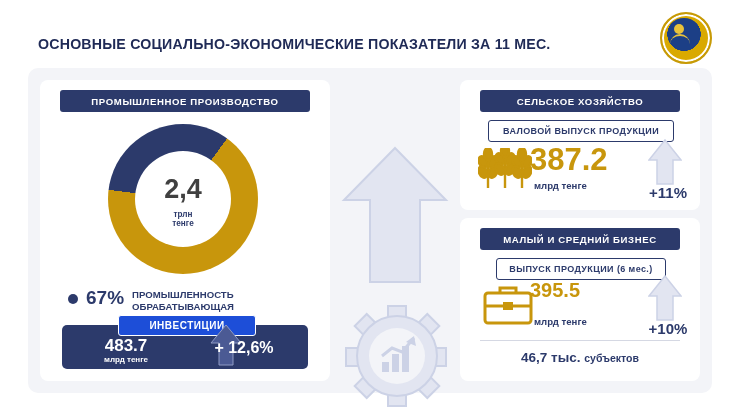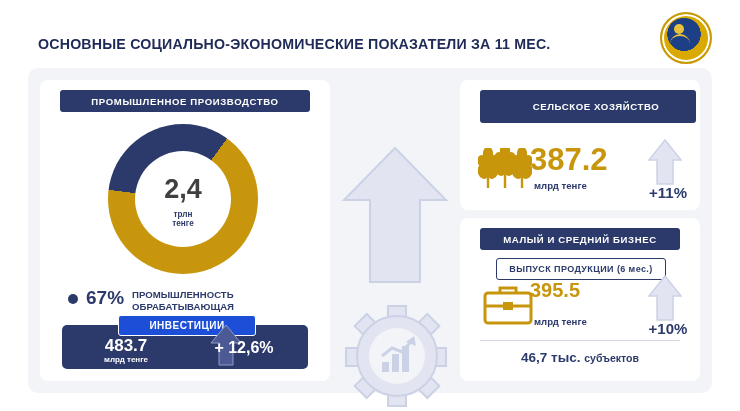--- a/index.html
+++ b/index.html
@@ -280,22 +280,21 @@
     top: 12px;
     width: 240px;
     height: 130px;
     background: #ffffff;
     border-radius: 8px;
   }
   .ribbon-agri {
     left: 20px;
     top: 10px;
     width: 200px;
-    height: 33px;
-    padding-left: 16px;
+    height: 22px;
   }
   .sub-ribbon {
     position: absolute;
     background: #ffffff;
     border: 1.5px solid #2c3a6b;
     border-radius: 3px;
     color: #2c3a6b;
     font-size: 9px;
     font-weight: bold;
     letter-spacing: 0.4px;
@@ -509,20 +508,21 @@
         <rect x="38" y="58" width="7" height="10"></rect>
         <rect x="48" y="50" width="7" height="18"></rect>
         <rect x="58" y="42" width="7" height="26"></rect>
       </g>
       <polyline points="38,52 48,44 58,48 70,34" fill="none" stroke="#ccd2e6" stroke-width="3"></polyline>
       <polygon points="70,32 72,42 62,38" fill="#ccd2e6"></polygon>
     </svg>
 
     <div class="card-agri">
       <div class="ribbon ribbon-agri">СЕЛЬСКОЕ ХОЗЯЙСТВО</div>
+      <div class="sub-ribbon sub-agri">ВАЛОВОЙ ВЫПУСК ПРОДУКЦИИ</div>
 
       <svg class="agri-icon" viewBox="0 0 54 42">
         <g stroke="#c8960c" stroke-width="2.4" fill="#c8960c">
           <g>
             <line x1="10" y1="40" x2="10" y2="10"></line>
             <ellipse cx="5" cy="14" rx="4" ry="6" transform="rotate(-25 5 14)"></ellipse>
             <ellipse cx="15" cy="14" rx="4" ry="6" transform="rotate(25 15 14)"></ellipse>
             <ellipse cx="5" cy="24" rx="4" ry="6" transform="rotate(-25 5 24)"></ellipse>
             <ellipse cx="15" cy="24" rx="4" ry="6" transform="rotate(25 15 24)"></ellipse>
             <ellipse cx="10" cy="6" rx="4" ry="6"></ellipse>

